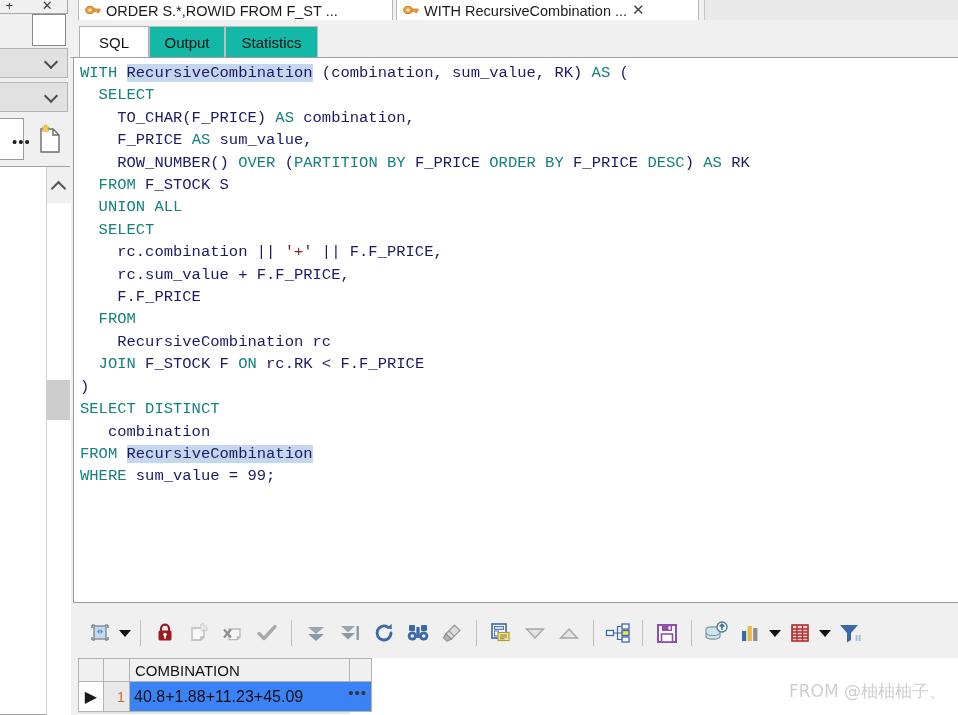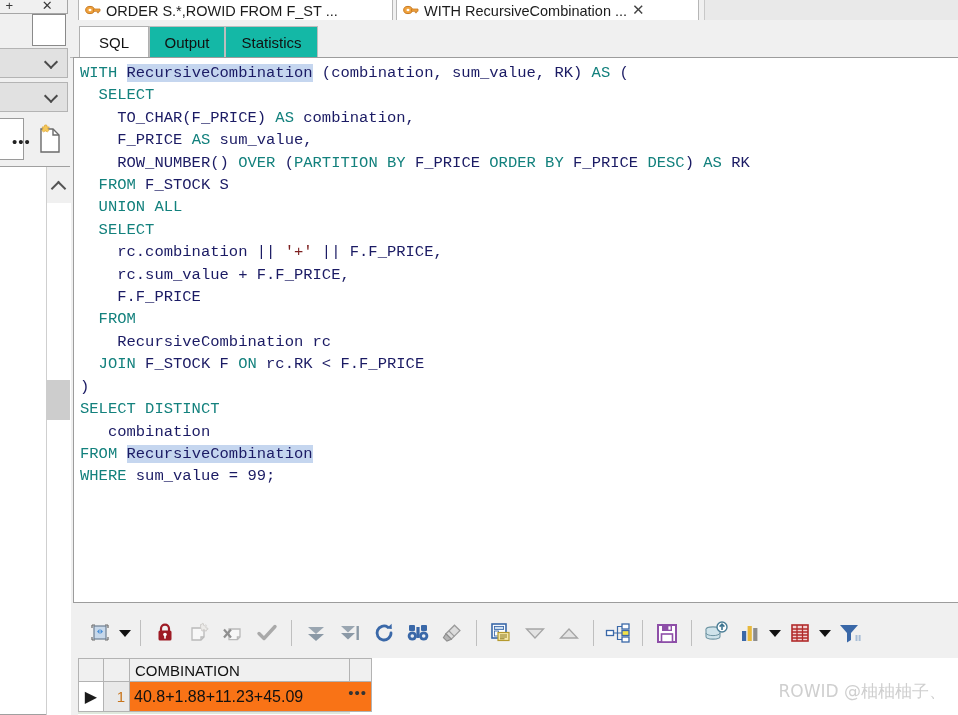--- a/index.html
+++ b/index.html
@@ -80,21 +80,21 @@
       display:flex;align-items:center;font-size:15px;color:#111;}
   #gh-ind{width:26px;border-left:1px solid #b3b3b3;}
   #gh-num{width:26px;}
   #gh-col{width:220px;padding-left:5px;}
   #gh-pad{width:22px;}
   #gridrow{position:absolute;left:0;top:24px;height:30px;display:flex;}
   .gc{border:1px solid #b3b3b3;border-top:none;border-left:none;box-sizing:border-box;height:30px;
       display:flex;align-items:center;font-size:16px;}
   #gc-ind{width:26px;background:#fff;border-left:1px solid #b3b3b3;justify-content:center;}
   #gc-num{width:26px;background:#e9e9e9;justify-content:flex-end;padding-right:4px;color:#c8741a;font-size:15px;}
-  #gc-val{width:242px;background:#f97316;padding-left:4px;color:#111;position:relative;}
+  #gc-val{width:242px;background:#3b82f6;padding-left:4px;color:#111;position:relative;}
   #gc-ellipsis{position:absolute;right:4px;top:2px;font-size:15px;color:#333;letter-spacing:1px;}
   #gridbottomline{position:absolute;left:0;top:54px;width:272px;height:2px;background:#dfe8dc;}
 
   
   #watermark{position:absolute;right:12px;bottom:12px;font-size:17px;color:#cfcfcf;
              font-family:"DejaVu Sans", sans-serif;white-space:nowrap;}
 </style>
 </head>
 <body>
 
@@ -368,13 +368,13 @@
     <div class="gc" id="gc-ind">▶</div>
     <div class="gc" id="gc-num">1</div>
     <div class="gc" id="gc-val">
       <span>40.8+1.88+11.23+45.09</span>
       <span id="gc-ellipsis">•••</span>
     </div>
   </div>
   <div id="gridbottomline"></div>
 </div>
 
-<div id="watermark">ROWID @柚柚柚子、</div>
+<div id="watermark">FROM @柚柚柚子、</div>
 
 </body></html>

